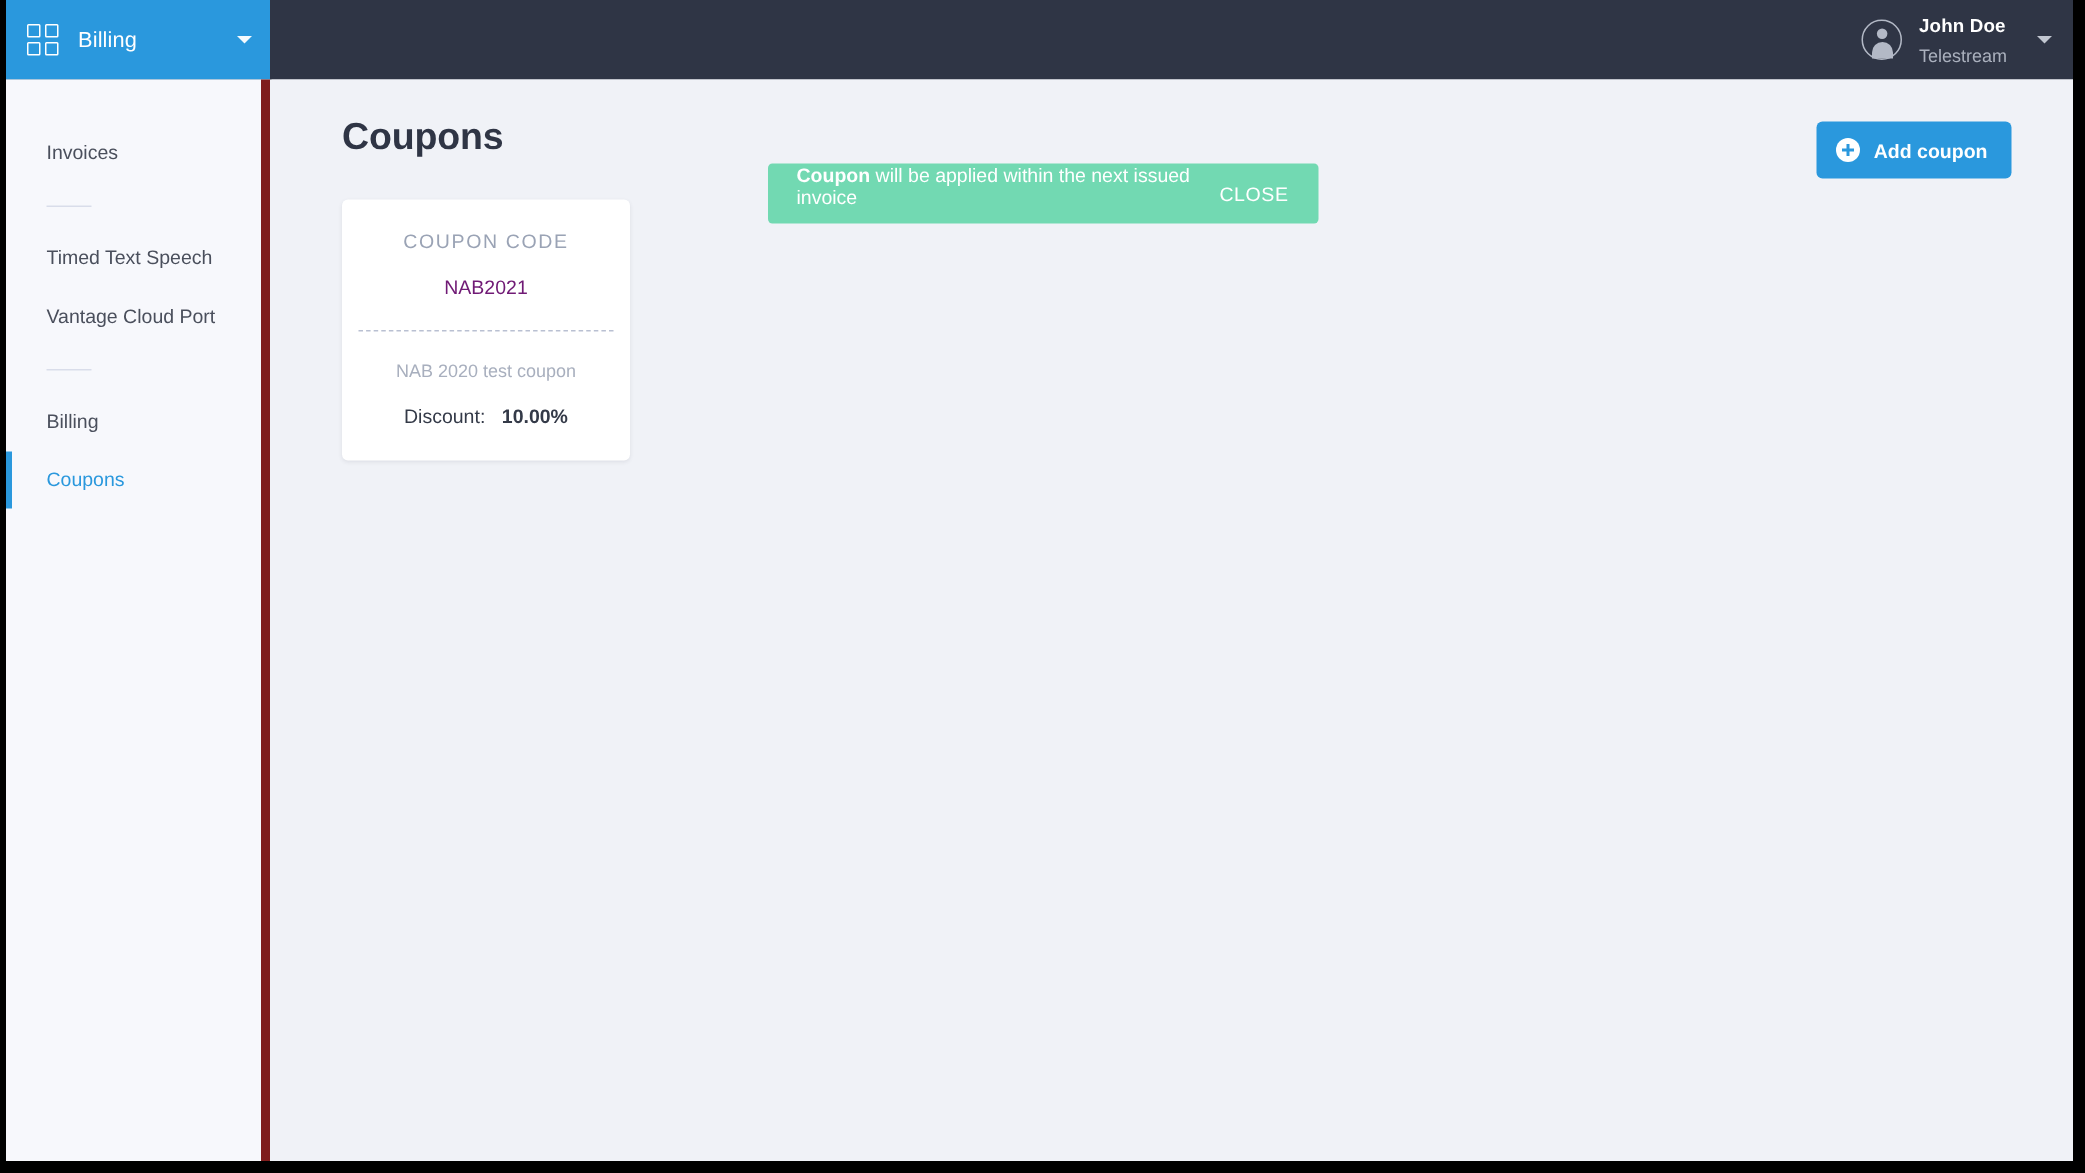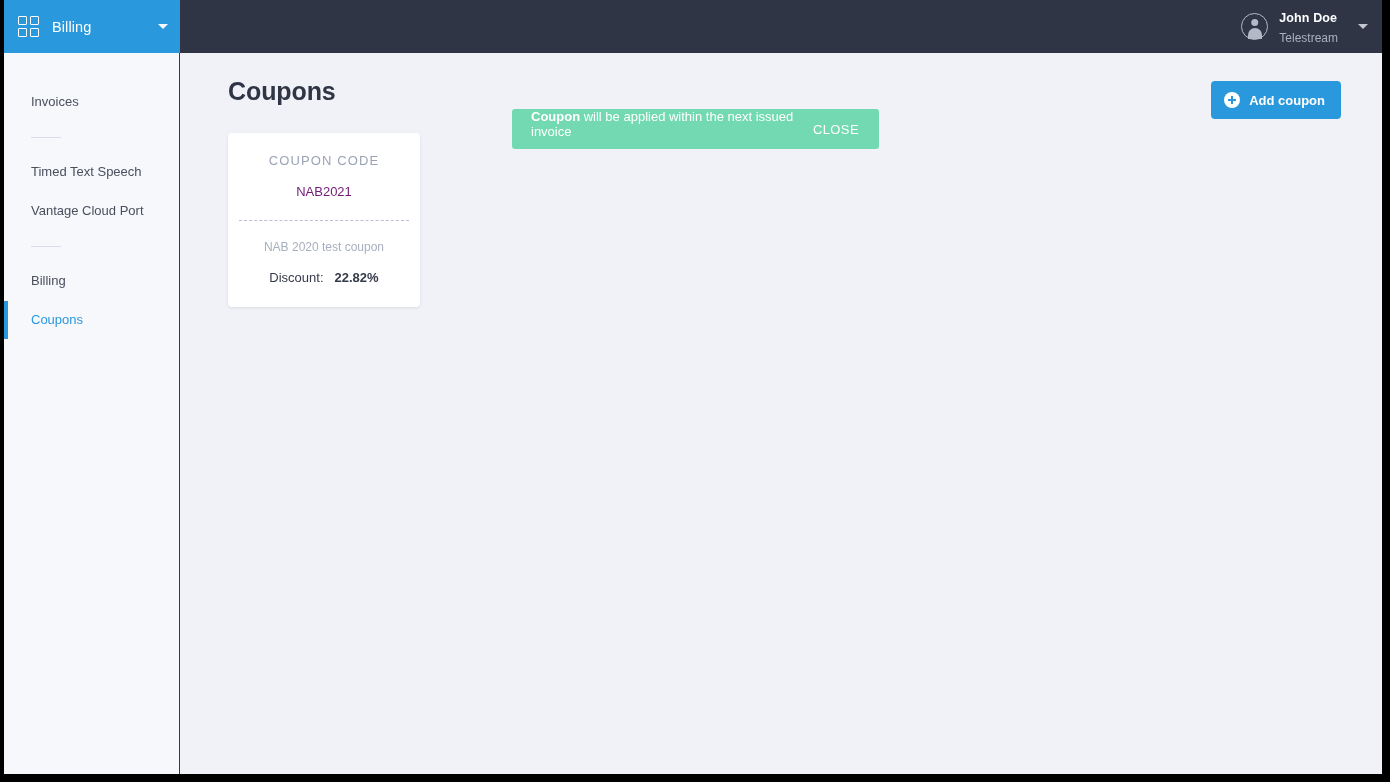--- a/index.html
+++ b/index.html
@@ -125,21 +125,21 @@
     flex: none;
   }
 
   
   #sidebar {
     position: absolute;
     left: 0; top: 53px;
     width: 176px;
     height: 721px;
     background: #f7f8fc;
-    border-right: 1px solid #7f1d1d;
+    border-right: 6px solid #7f1d1d;
     padding-top: 30px;
   }
   .nav-item {
     position: relative;
     padding: 11px 0 11px 27px;
     font-size: 13px;
     color: #4a4f5c;
     cursor: pointer;
     line-height: 1.3;
   }
@@ -355,19 +355,19 @@
       <button id="toast-close">CLOSE</button>
     </div>
 
     <div id="coupon-list">
       <div class="coupon-card">
         <div class="coupon-label">COUPON CODE</div>
         <div class="coupon-code">NAB2021</div>
         <div class="coupon-dash"></div>
         <div class="coupon-desc">NAB 2020 test coupon</div>
         <div class="coupon-discount">
-          <span>Discount:</span><span class="value">22.82%</span>
+          <span>Discount:</span><span class="value">10.00%</span>
         </div>
       </div>
     </div>
 
   </main>
 </div>
 
 </body></html>

